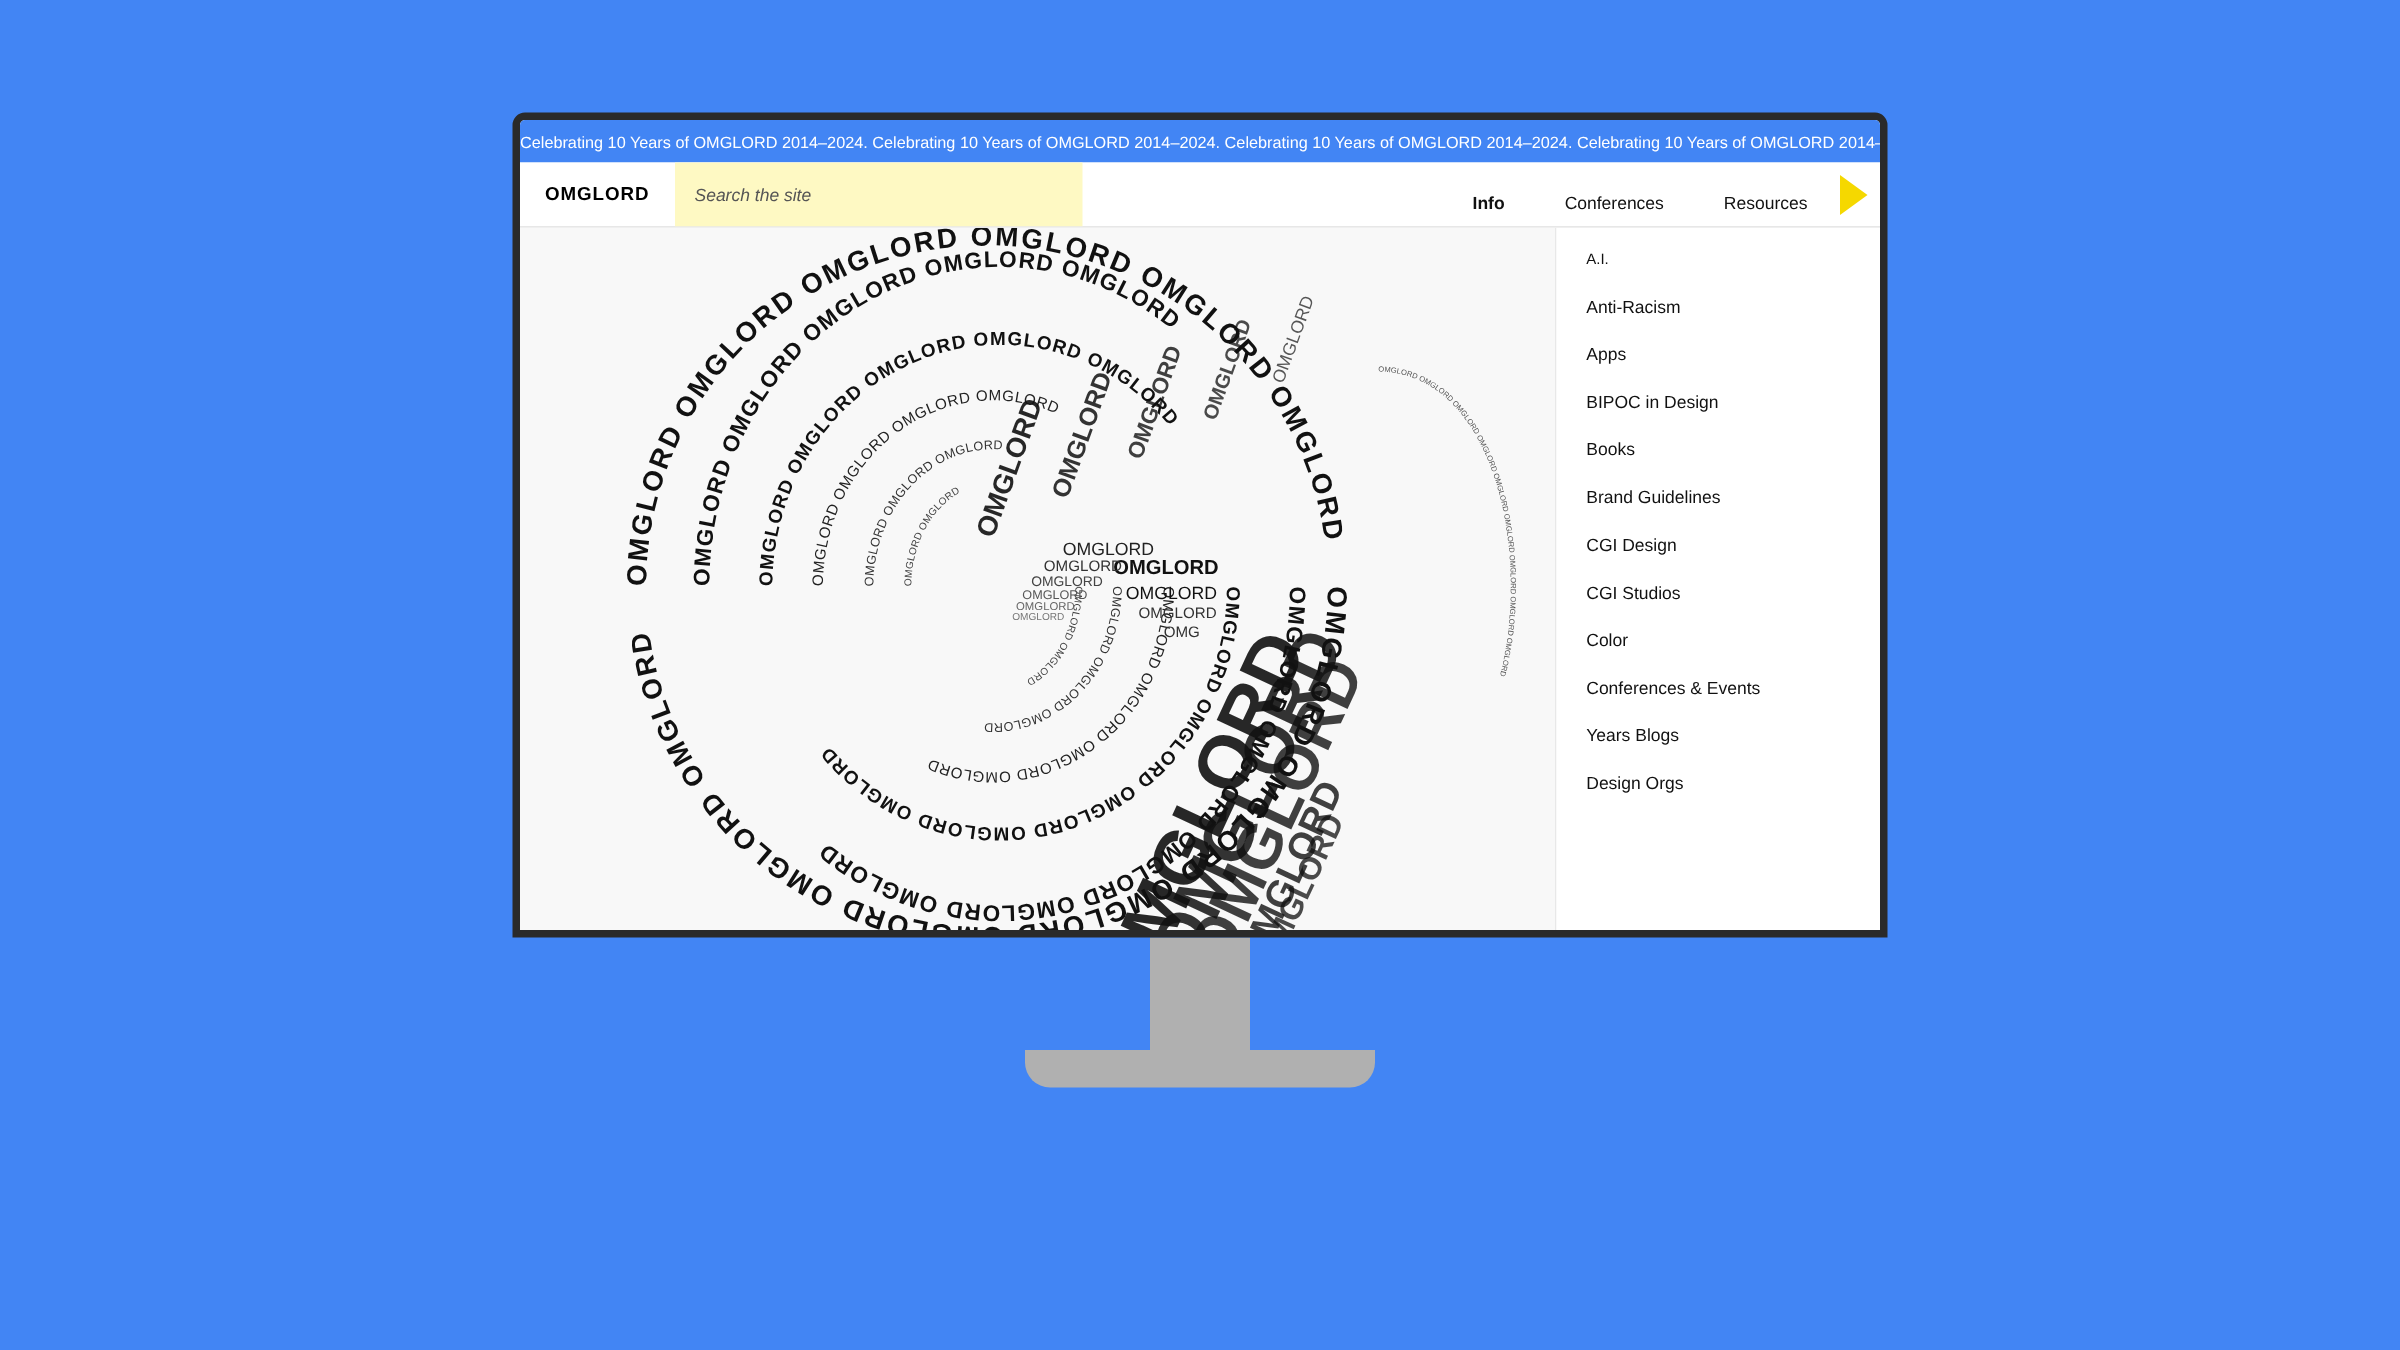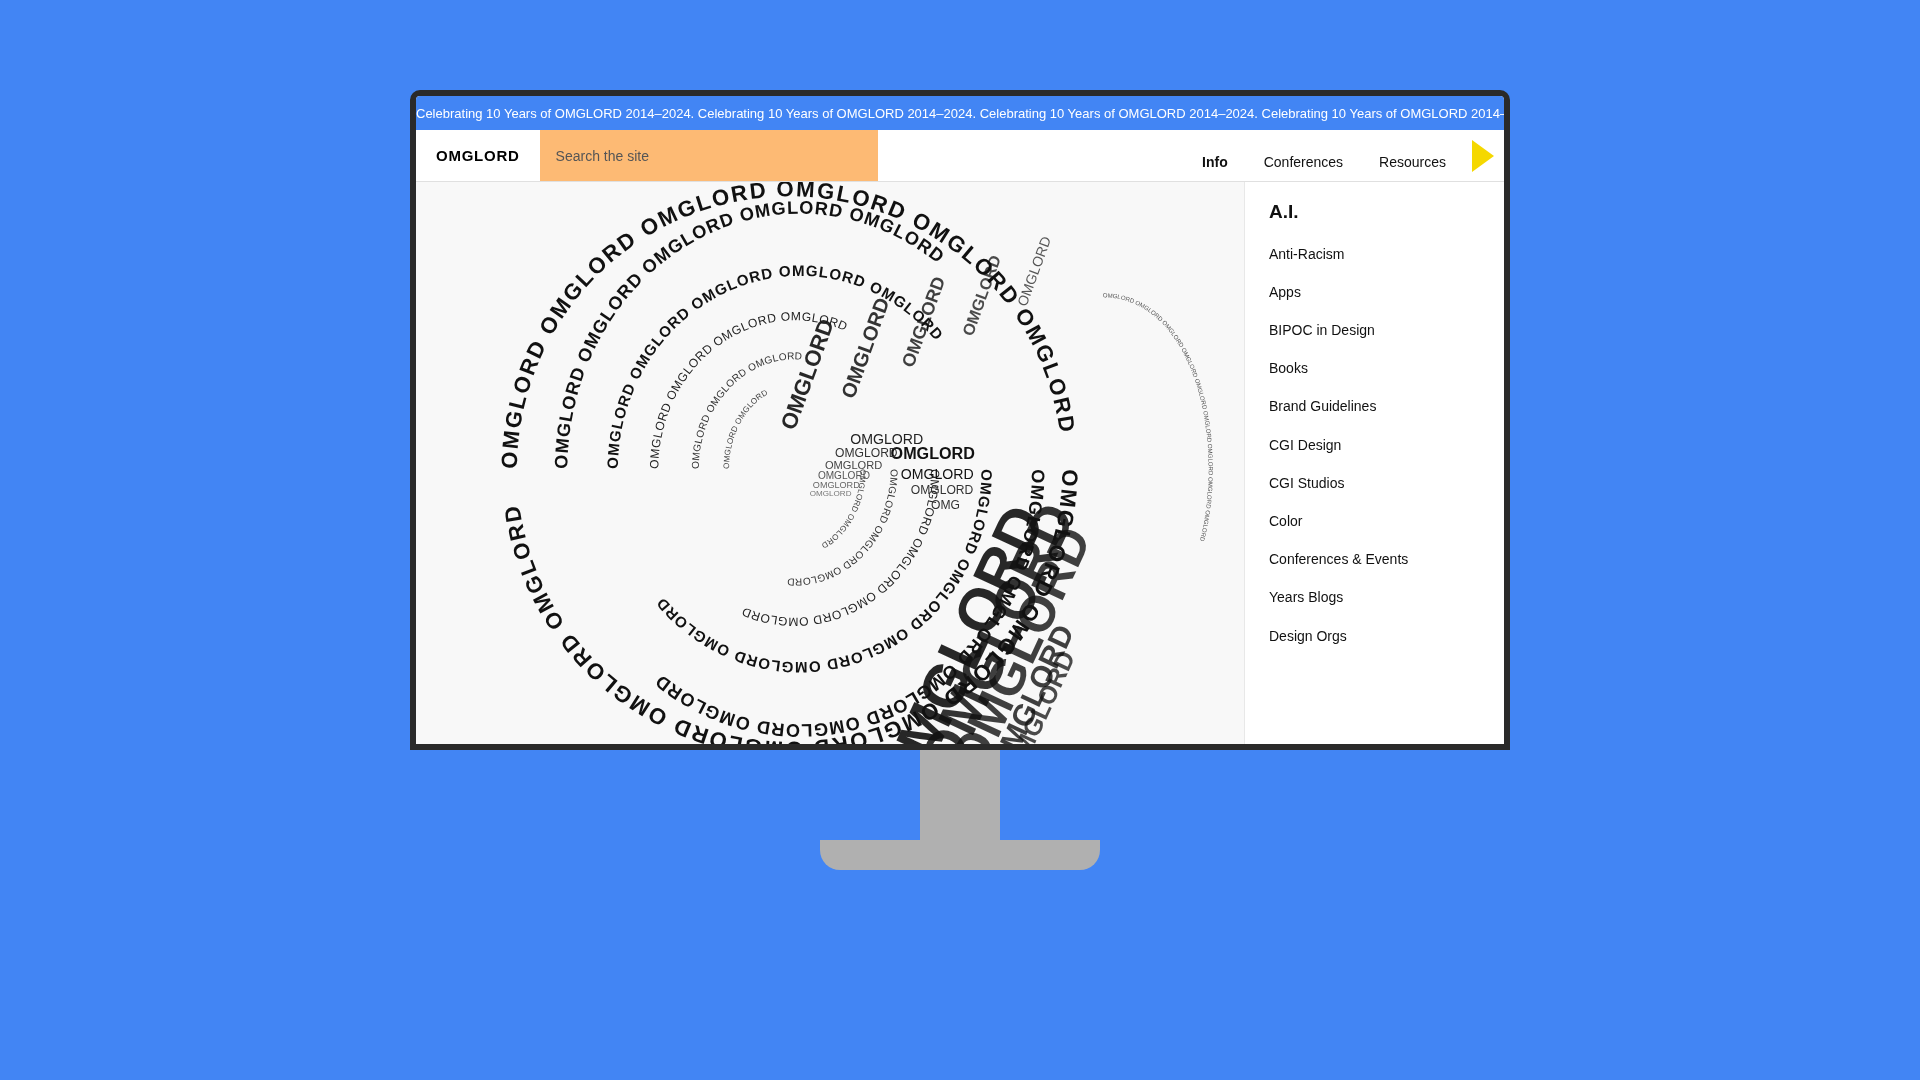--- a/index.html
+++ b/index.html
@@ -86,37 +86,38 @@
 
     .nav-logo {
       font-weight: 700;
       font-size: 15px;
       letter-spacing: 0.05em;
       padding: 0 20px;
       flex-shrink: 0;
     }
 
     .nav-search {
-      background: #fdba74;
+      background: #fef9c3;
       flex: 1;
       max-width: 440px;
       height: 100%;
       display: flex;
       align-items: center;
       padding: 0 16px;
       font-size: 14px;
       color: #555;
+      font-style: italic;
     }
 
     .nav-spacer { flex: 1; }
 
     .nav-links {
       display: flex;
       align-items: center;
-      gap: 0;
+      gap: 12px;
       padding-right: 8px;
       margin-top: 12px;
     }
 
     .nav-link {
       padding: 0 18px;
       font-size: 14px;
       font-weight: 500;
       color: #111;
       cursor: pointer;
@@ -179,22 +180,22 @@
     .dropdown-item {
       padding: 10px 24px;
       font-size: 14px;
       color: #111;
       cursor: pointer;
       line-height: 1.3;
       border-bottom: none;
     }
 
     .dropdown-item.first-item {
-      font-weight: 700;
-      font-size: 19px;
+      font-weight: 400;
+      font-size: 12px;
     }
   </style>
 </head>
 <body>
 
 <div class="monitor-wrapper">
   <div class="monitor-screen">
 
     <div class="ticker-bar">
       <div class="ticker-content">Celebrating 10 Years of OMGLORD 2014–2024.  Celebrating 10 Years of OMGLORD 2014–2024.  Celebrating 10 Years of OMGLORD 2014–2024.  Celebrating 10 Years of OMGLORD 2014–2024.  </div>

